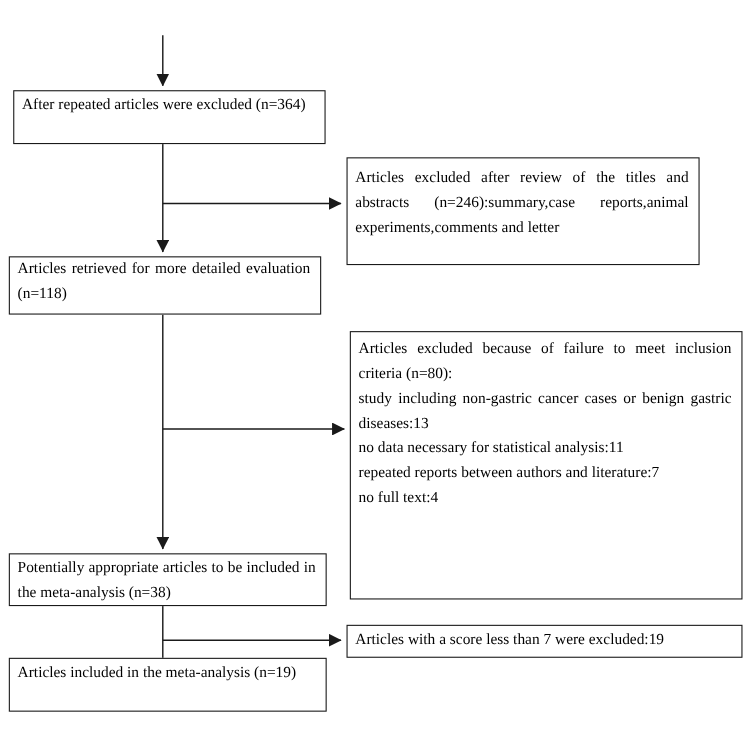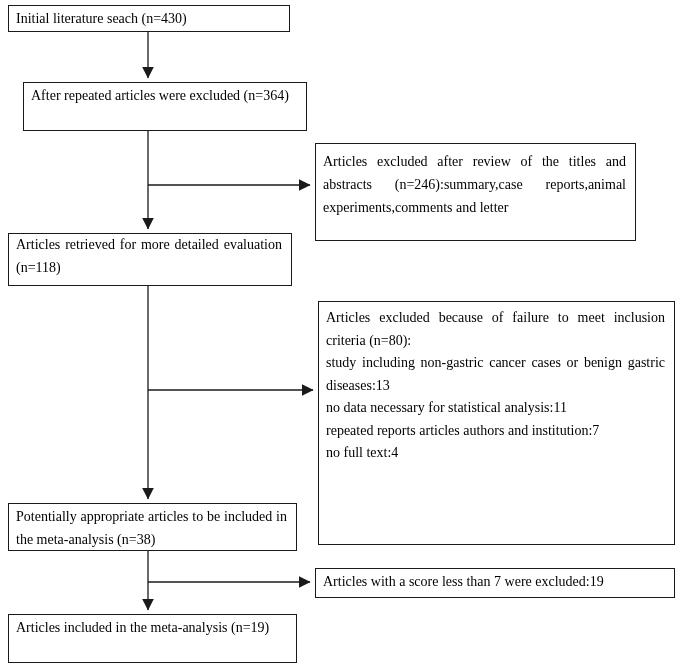--- a/index.html
+++ b/index.html
@@ -42,35 +42,34 @@
     </defs>
     <line x1="148" y1="32" x2="148" y2="78" stroke="#1a1a1a" stroke-width="1.3" marker-end="url(#arrow)"></line>
     <line x1="148" y1="131" x2="148" y2="229" stroke="#1a1a1a" stroke-width="1.3" marker-end="url(#arrow)"></line>
     <line x1="148" y1="185" x2="310" y2="185" stroke="#1a1a1a" stroke-width="1.3" marker-end="url(#arrow)"></line>
     <line x1="148" y1="286" x2="148" y2="499" stroke="#1a1a1a" stroke-width="1.3" marker-end="url(#arrow)"></line>
     <line x1="148" y1="390" x2="313" y2="390" stroke="#1a1a1a" stroke-width="1.3" marker-end="url(#arrow)"></line>
     <line x1="148" y1="551" x2="148" y2="610" stroke="#1a1a1a" stroke-width="1.3" marker-end="url(#arrow)"></line>
     <line x1="148" y1="582" x2="310" y2="582" stroke="#1a1a1a" stroke-width="1.3" marker-end="url(#arrow)"></line>
   </svg>
 
-  <div class="box justify" style="left:8px; top:5px; width:282px; height:27px; line-height:21px;">Initial literature seach (n=430)</div>
 
-  <div class="box justify" style="left:23px; top:82px; width:284px; height:49px;">After repeated articles were excluded (n=364)</div>
+  <div class="box justify" style="left:12px; top:82px; width:284px; height:49px;">After repeated articles were excluded (n=364)</div>
 
   <div class="box justify" style="left:8px; top:233px; width:284px; height:53px; padding-top:0;">Articles retrieved for more detailed evaluation (n=118)</div>
 
   <div class="box justify" style="left:8px; top:503px; width:289px; height:48px;">Potentially appropriate articles to be included in the meta-analysis (n=38)</div>
 
-  <div class="box justify" style="left:8px; top:614px; width:289px; height:49px;">Articles included in the meta-analysis (n=19)</div>
+  <div class="box justify" style="left:8px; top:598px; width:289px; height:49px;">Articles included in the meta-analysis (n=19)</div>
 
   <div class="box justify" style="left:315px; top:143px; width:321px; height:98px; padding-top:6px; line-height:23px;">Articles excluded after review of the titles and abstracts (n=246):summary,case reports,animal experiments,comments and letter</div>
 
   <div class="box" style="left:318px; top:301px; width:357px; height:244px; padding-top:5px; line-height:22.5px;">
     <div class="justify">Articles excluded because of failure to meet inclusion criteria (n=80):</div>
     <div class="justify">study including non-gastric cancer cases or benign gastric diseases:13</div>
     <div class="justify">no data necessary for statistical analysis:11</div>
-    <div class="justify">repeated reports articles authors and institution:7</div>
+    <div class="justify">repeated reports between authors and literature:7</div>
     <div class="justify">no full text:4</div>
   </div>
 
   <div class="box single" style="left:315px; top:568px; width:360px; height:30px; padding-top:2px; line-height:22px;">Articles with a score less than 7 were excluded:19</div>
 
 </div>
 
 </body></html>

